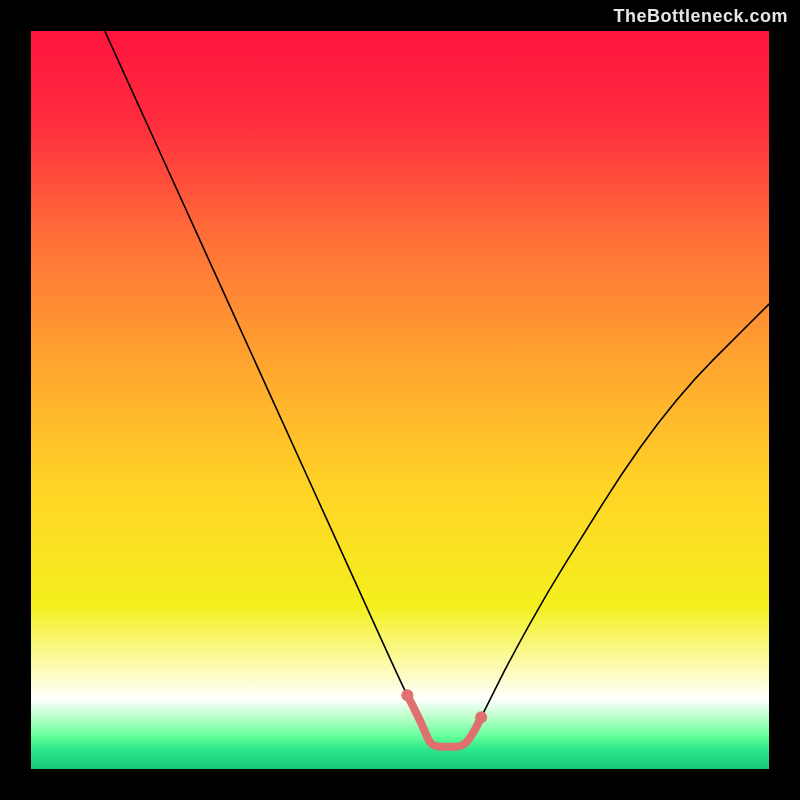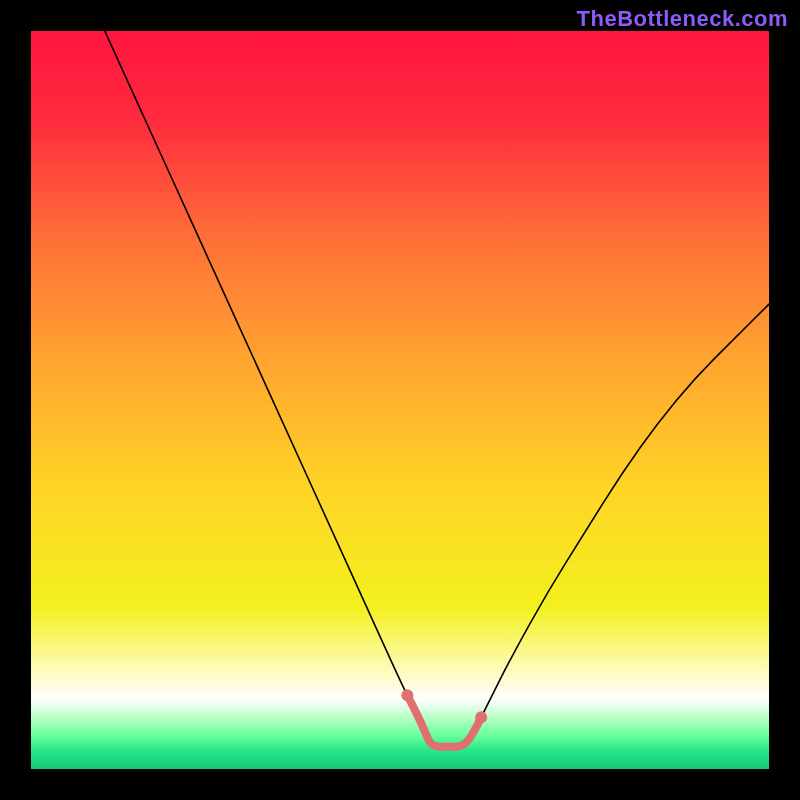--- a/index.html
+++ b/index.html
@@ -14,23 +14,23 @@
     position: relative;
     width: 800px;
     height: 800px;
     background: #000;
   }
   .watermark {
     position: absolute;
     top: 6px;
     right: 12px;
     font-family: Arial, Helvetica, sans-serif;
-    font-size: 22px;
+    font-size: 18px;
     font-weight: 600;
-    color: #8b5cf6;
+    color: #e5e5e5;
     letter-spacing: 0.5px;
     z-index: 10;
   }
   .plot {
     position: absolute;
     left: 31px;
     top: 31px;
     width: 738px;
     height: 738px;
     overflow: hidden;

